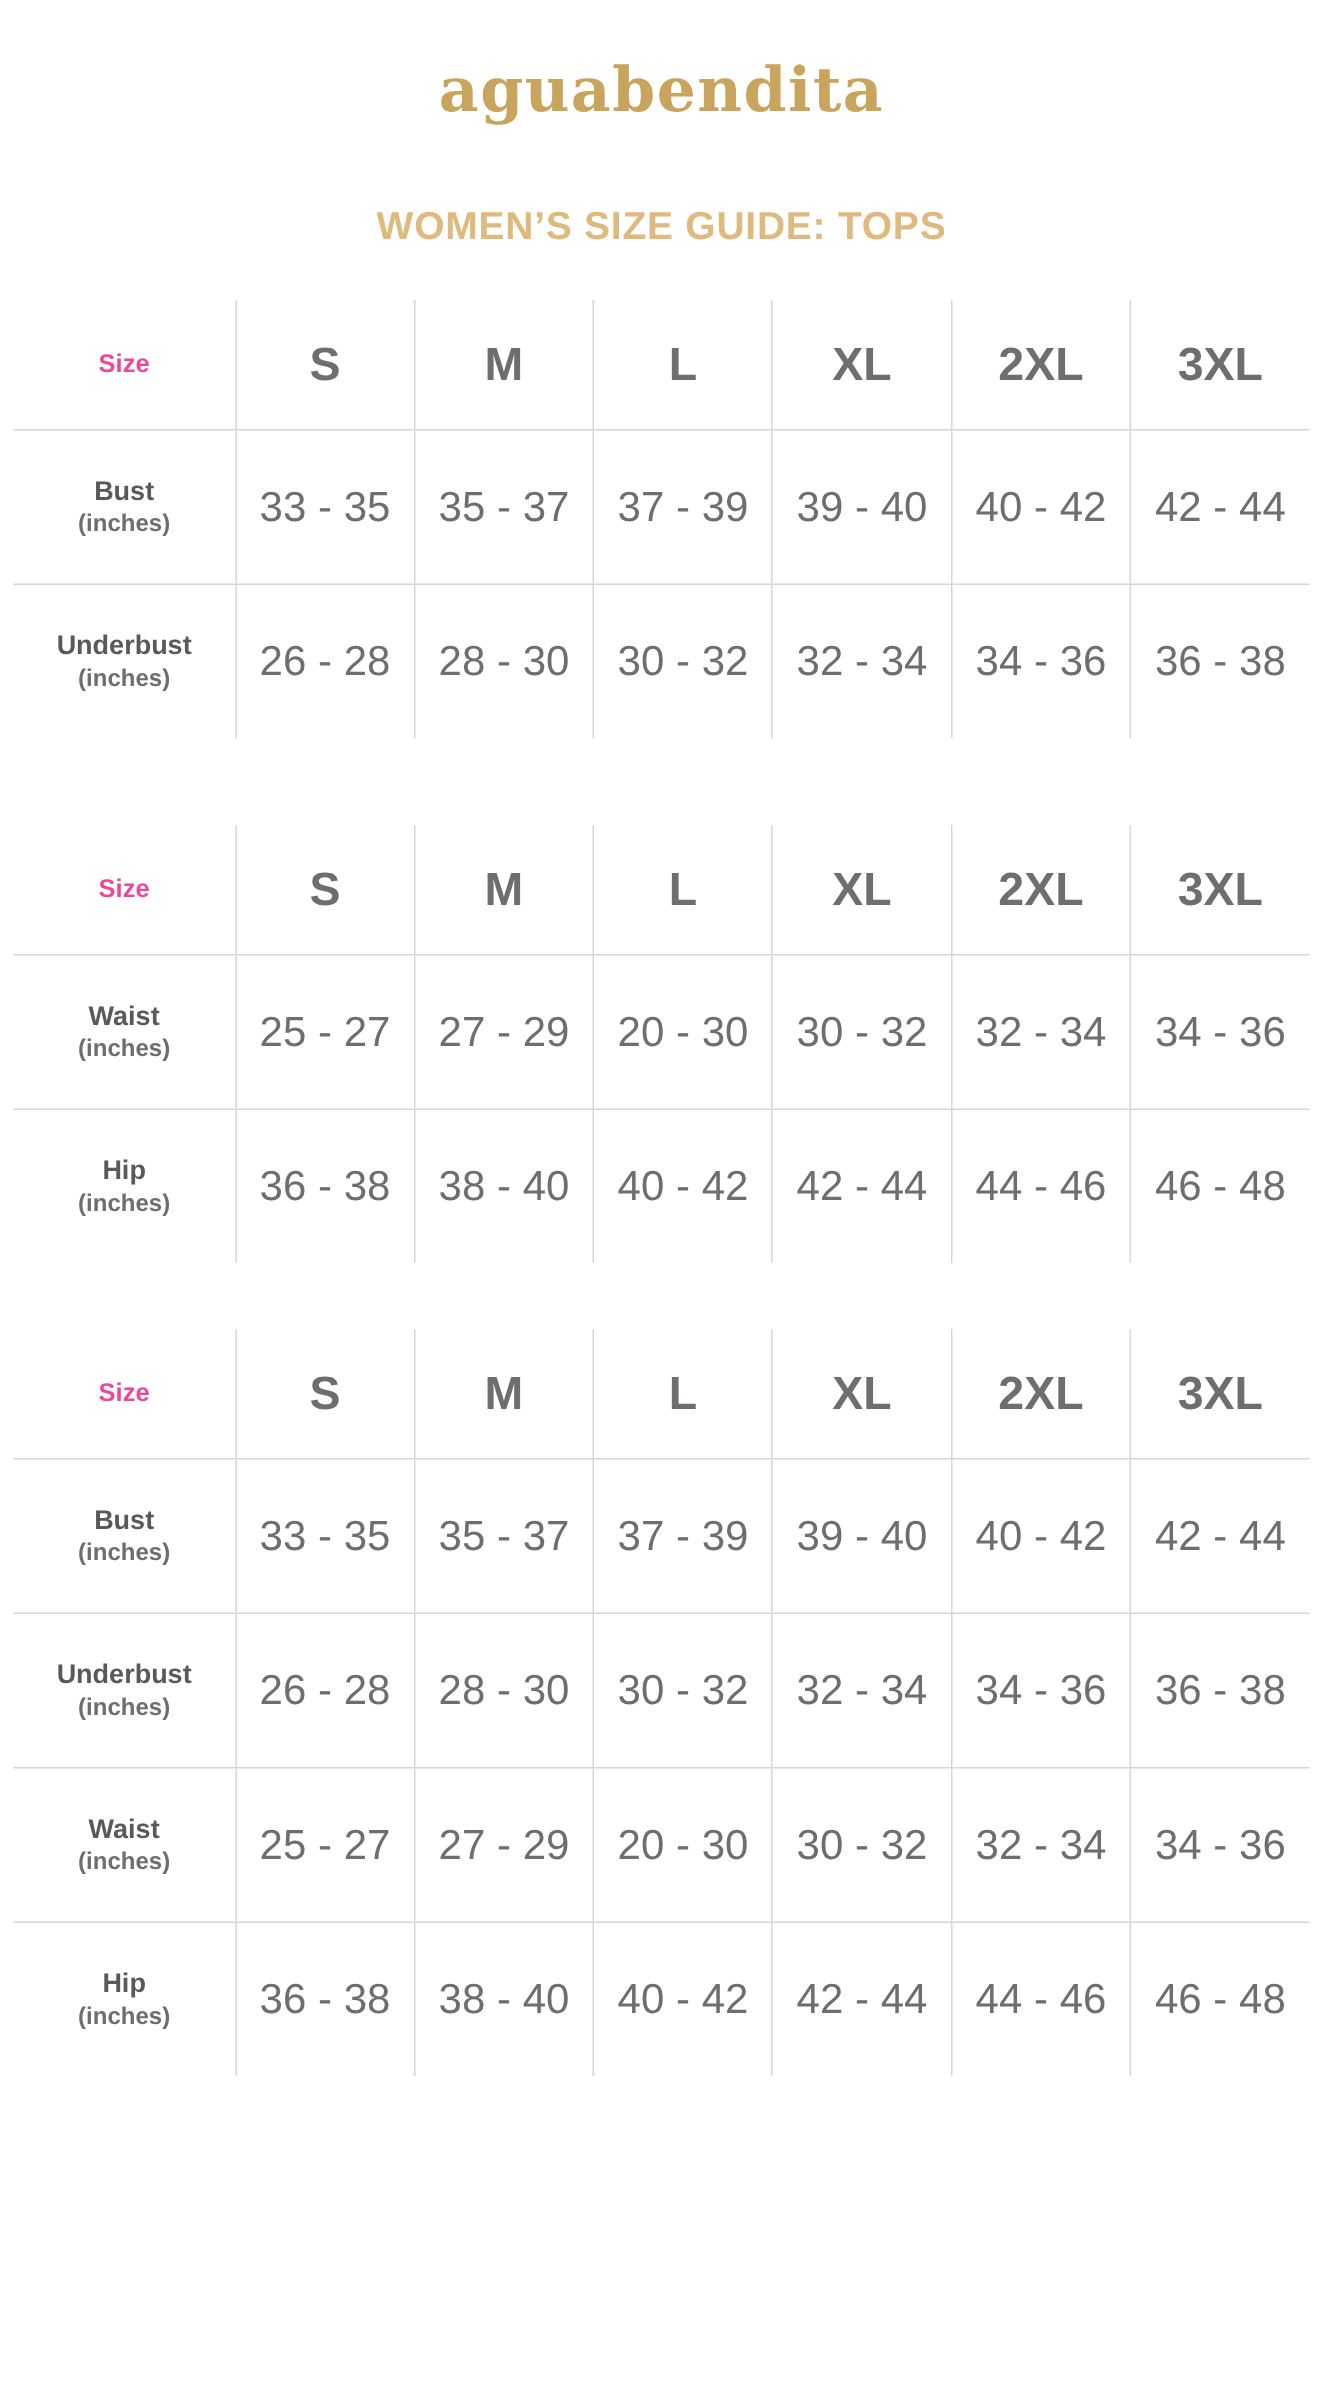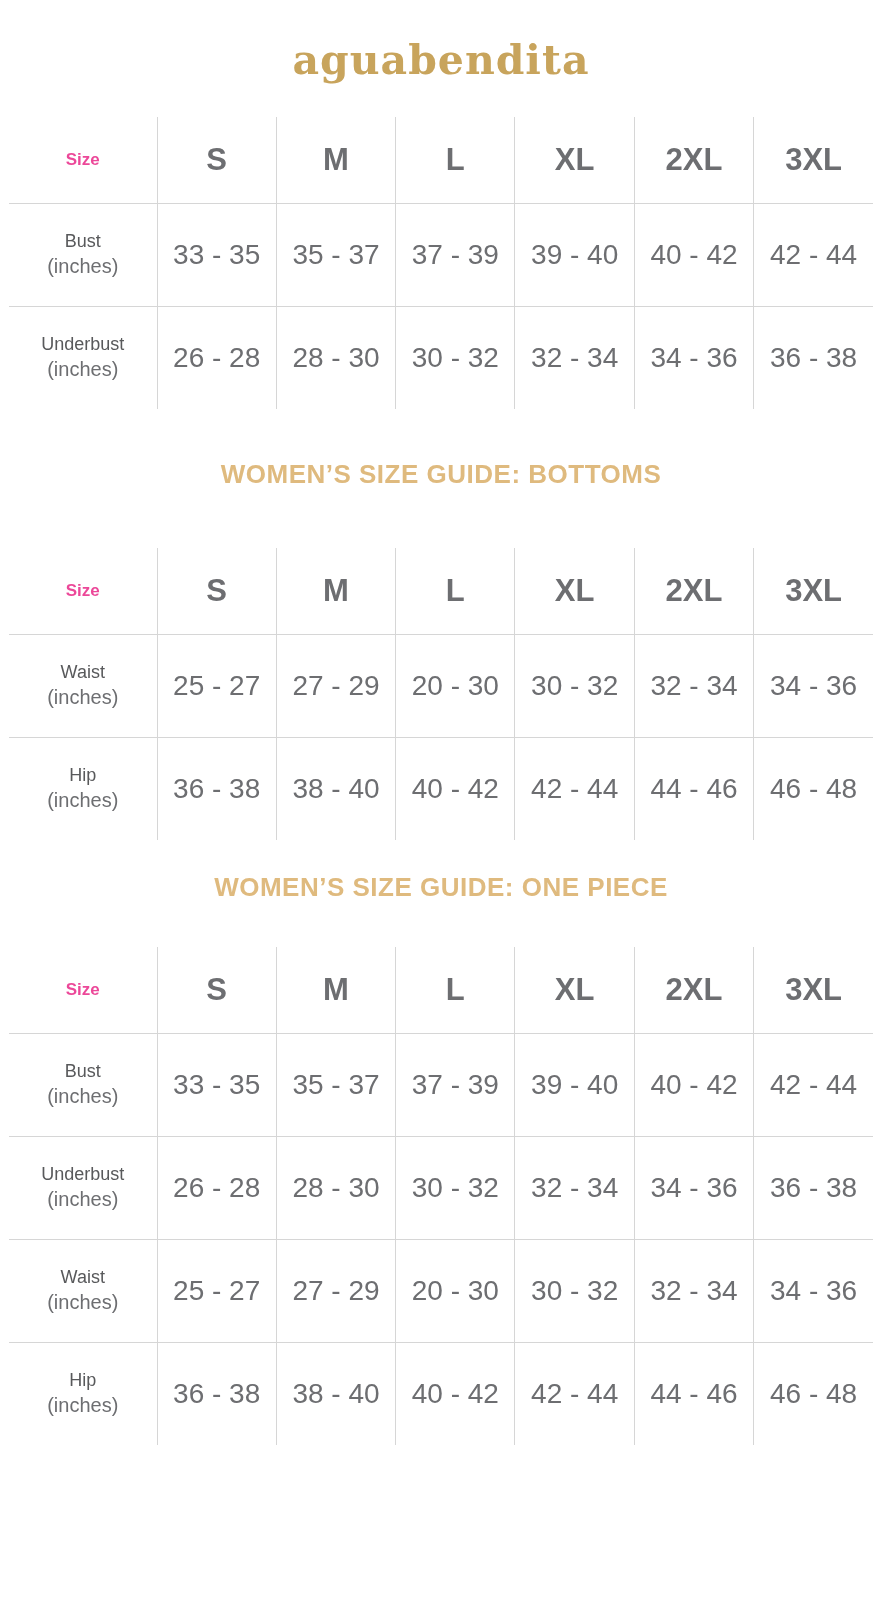--- a/index.html
+++ b/index.html
@@ -83,42 +83,43 @@
     color: #6d6e71;
   }
   .row-label-cell {
     text-align: right;
     padding-right: 22px;
     line-height: 1.35;
   }
   .row-label {
     display: block;
     font-size: 18px;
-    font-weight: 400;
+    font-weight: 700;
     color: #58595b;
   }
   .row-unit {
     display: block;
-    font-size: 20px;
-    font-weight: 400;
+    font-size: 16px;
+    font-weight: 700;
     color: #6d6e71;
   }
   .value-cell {
     font-size: 28px;
     font-weight: 400;
     color: #6d6e71;
   }
 </style>
 </head>
 <body>
 
 <div class="page">
 
   <div class="logo">aguabendita</div>
 
+  <h2 class="section-title title-tops">WOMEN’S SIZE GUIDE: TOPS</h2>
 
   <table class="size-table t-tops">
     <colgroup>
         <col class="label-col">
         <col>
         <col>
         <col>
         <col>
         <col>
         <col>
@@ -155,21 +156,20 @@
         <td class="value-cell">26 - 28</td>
         <td class="value-cell">28 - 30</td>
         <td class="value-cell">30 - 32</td>
         <td class="value-cell">32 - 34</td>
         <td class="value-cell">34 - 36</td>
         <td class="value-cell">36 - 38</td>
       </tr>
     </tbody>
   </table>
 
-  <h2 class="section-title title-bottoms">WOMEN’S SIZE GUIDE: BOTTOMS</h2>
 
   <table class="size-table t-bottoms">
     <colgroup>
         <col class="label-col">
         <col>
         <col>
         <col>
         <col>
         <col>
         <col>
@@ -206,21 +206,20 @@
         <td class="value-cell">36 - 38</td>
         <td class="value-cell">38 - 40</td>
         <td class="value-cell">40 - 42</td>
         <td class="value-cell">42 - 44</td>
         <td class="value-cell">44 - 46</td>
         <td class="value-cell">46 - 48</td>
       </tr>
     </tbody>
   </table>
 
-  <h2 class="section-title title-one">WOMEN’S SIZE GUIDE: ONE PIECE</h2>
 
   <table class="size-table t-one">
     <colgroup>
         <col class="label-col">
         <col>
         <col>
         <col>
         <col>
         <col>
         <col>

